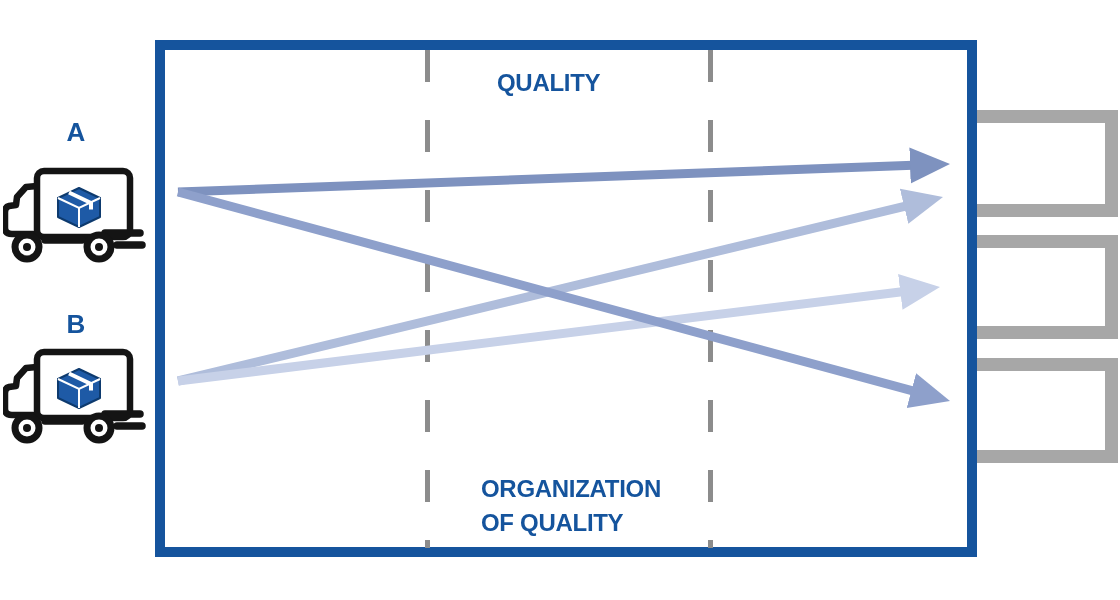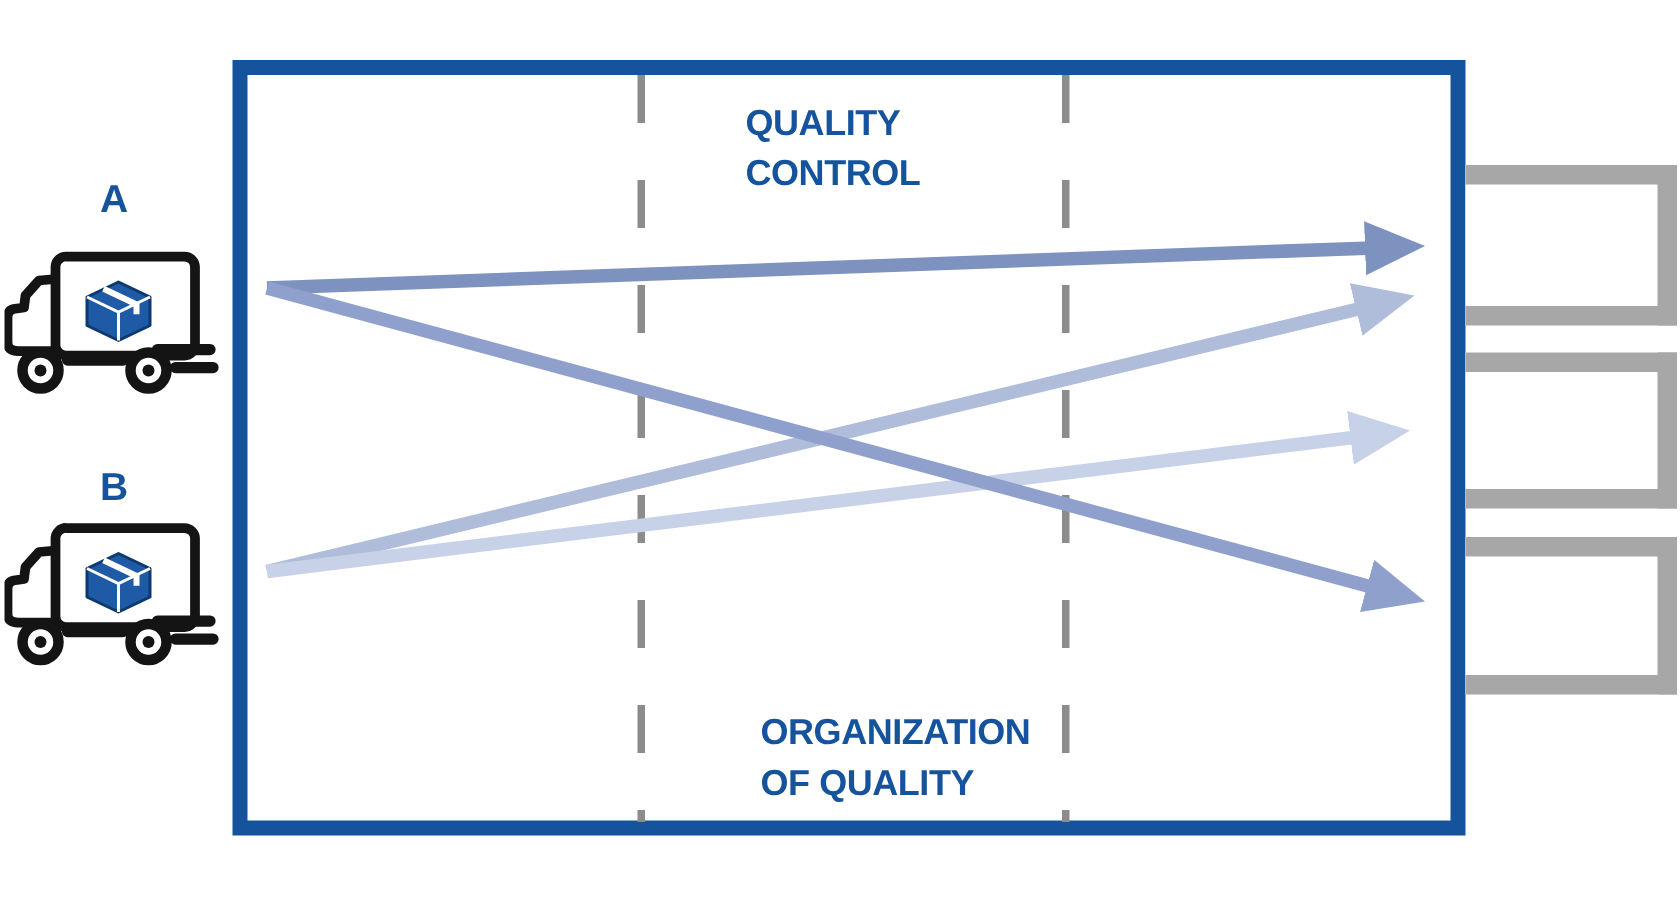--- a/index.html
+++ b/index.html
@@ -43,21 +43,21 @@
   .zone-label{
     position:absolute;
     color:var(--primary);
     font-weight:bold;
     font-size:24px;
     letter-spacing:-0.3px;
     line-height:33px;
     white-space:pre;
   }
   .zone-label.top{left:497px; top:66px;}
-  .zone-label.bottom{left:507px; top:472px; line-height:34px;}
+  .zone-label.bottom{left:481px; top:472px; line-height:34px;}
   .source{
     position:absolute;
     width:146px;
     text-align:center;
   }
   .source-label{
     position:absolute;
     left:3px;
     width:146px;
     text-align:center;
@@ -90,21 +90,21 @@
 </style>
 </head>
 <body>
 
 <div class="stage">
 
   <div class="facility-box"></div>
   <div class="divider d1"></div>
   <div class="divider d2"></div>
 
-  <div class="zone-label top"><span>QUALITY</span><br><span>CONTROL</span></div>
+  <div class="zone-label top"><span>QUALITY</span><br></div>
 
   <div class="zone-label bottom"><span>ORGANIZATION</span><br><span>OF QUALITY</span></div>
 
   <div class="bins">
       <div class="bin" style="top: 110px; height: 107px;"></div>
       <div class="bin" style="top: 235px; height: 104px;"></div>
       <div class="bin" style="top: 358px; height: 105px;"></div>
     </div>
 
   <svg class="flow-layer" width="1120" height="600" viewBox="0 0 1120 600">

